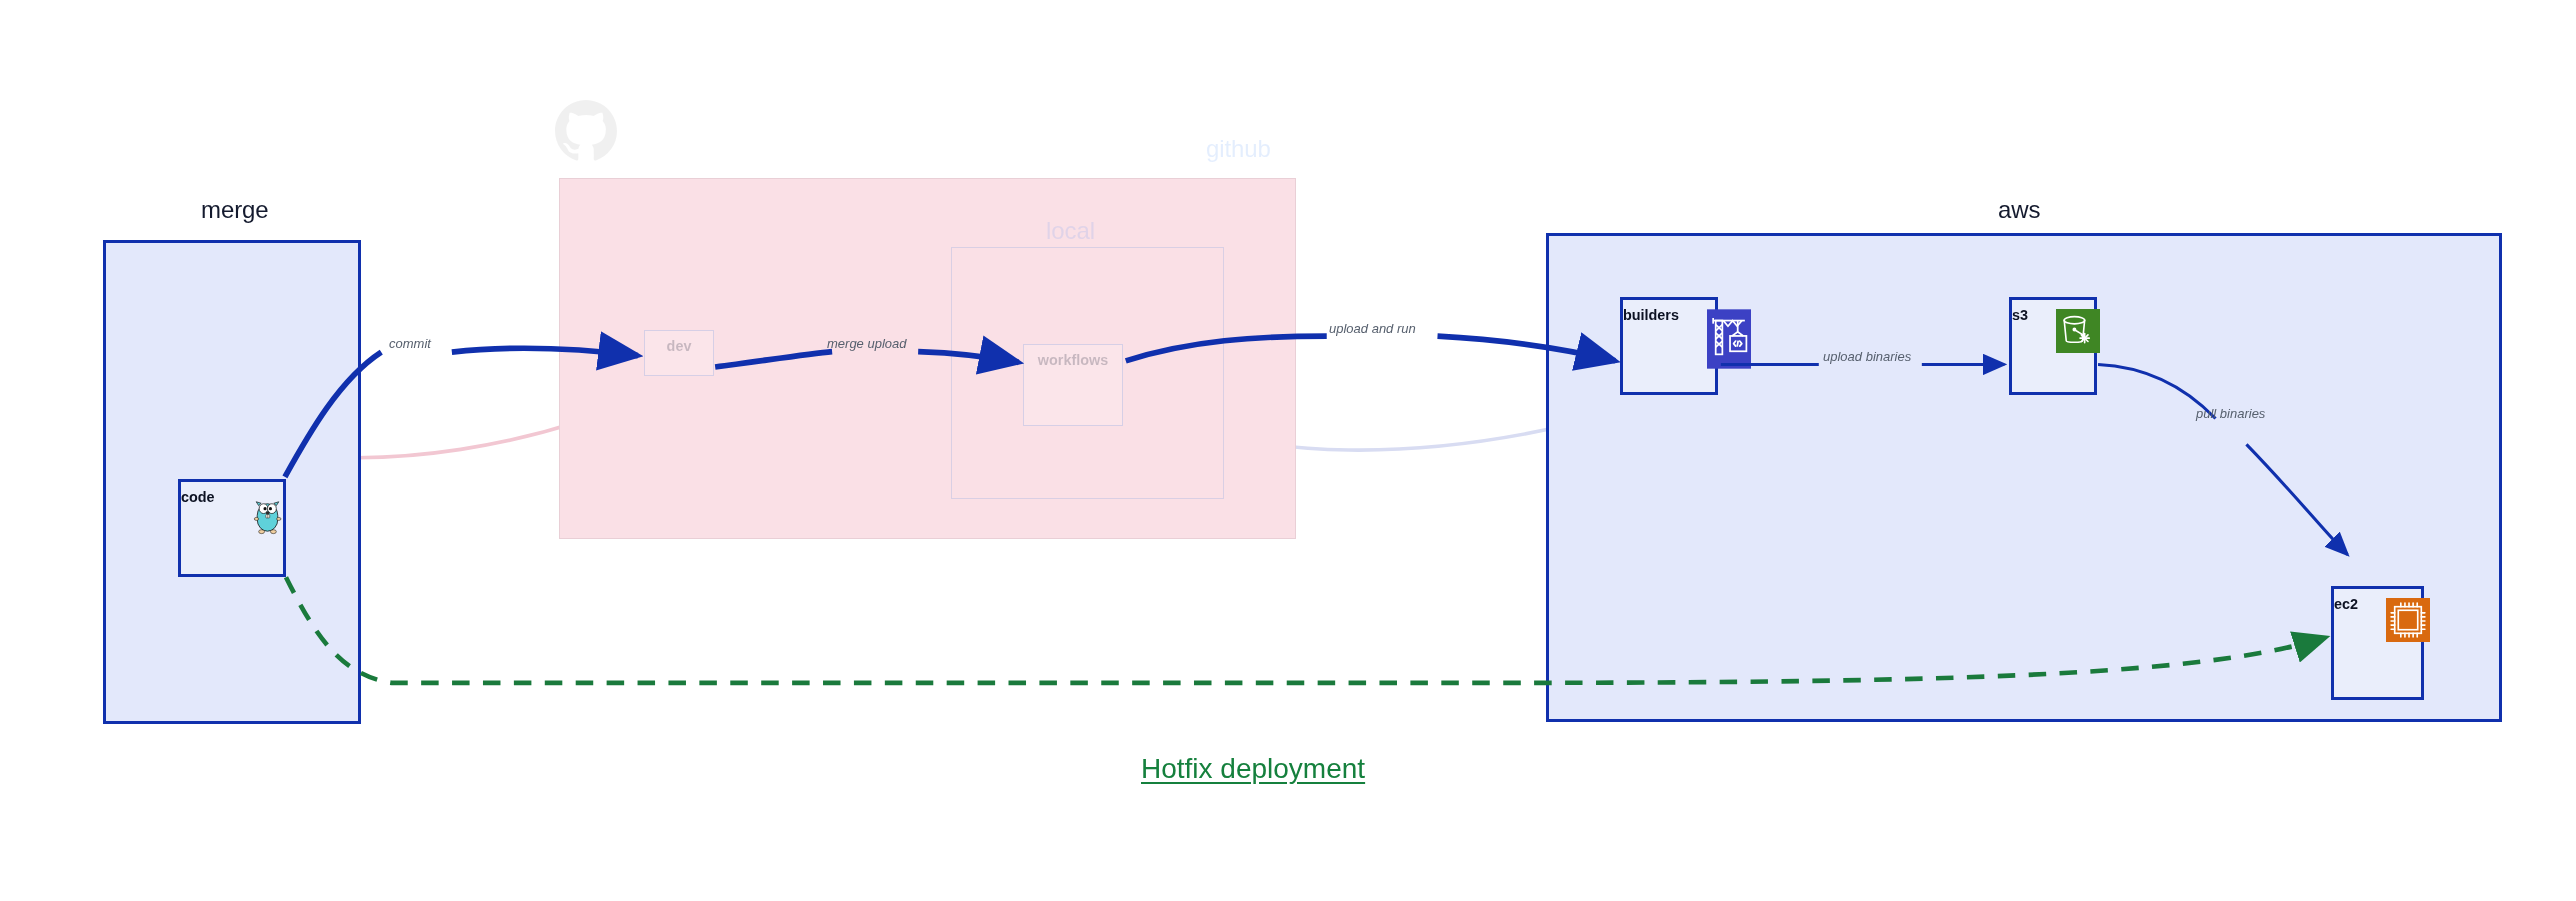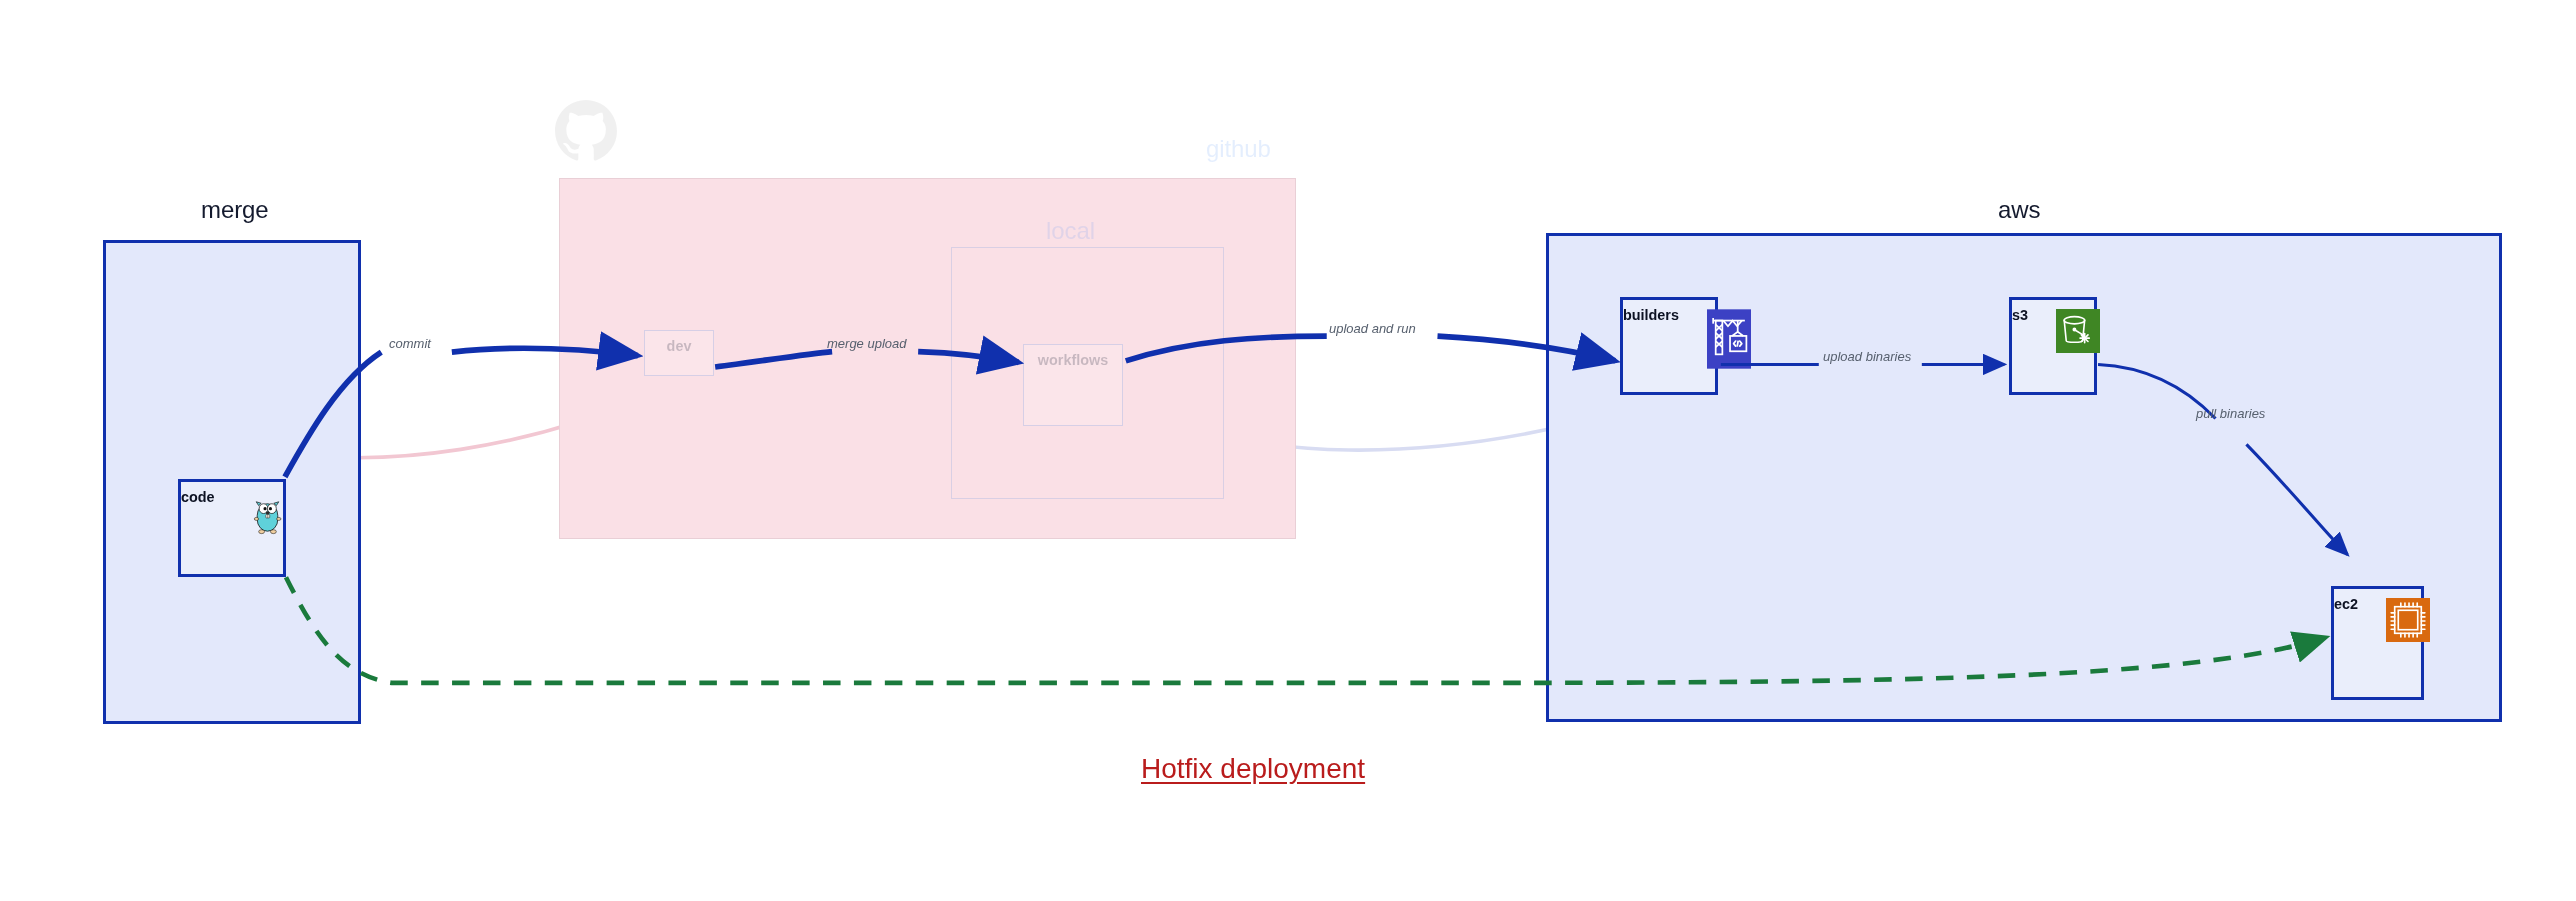--- a/index.html
+++ b/index.html
@@ -93,21 +93,21 @@
     font-style: italic;
     color: #57606e;
     white-space: nowrap;
     background: transparent;
     line-height: 1;
   }
   
   .diagram-title {
     position: absolute;
     font-size: 28px;
-    color: #b91c1c;
+    color: #15803d;
     text-decoration: underline;
     text-underline-offset: 4.1px;
     white-space: nowrap;
     line-height: 1;
   }
   svg.layer {
     position: absolute;
     left: 0;
     top: 0;
     width: 2604px;

